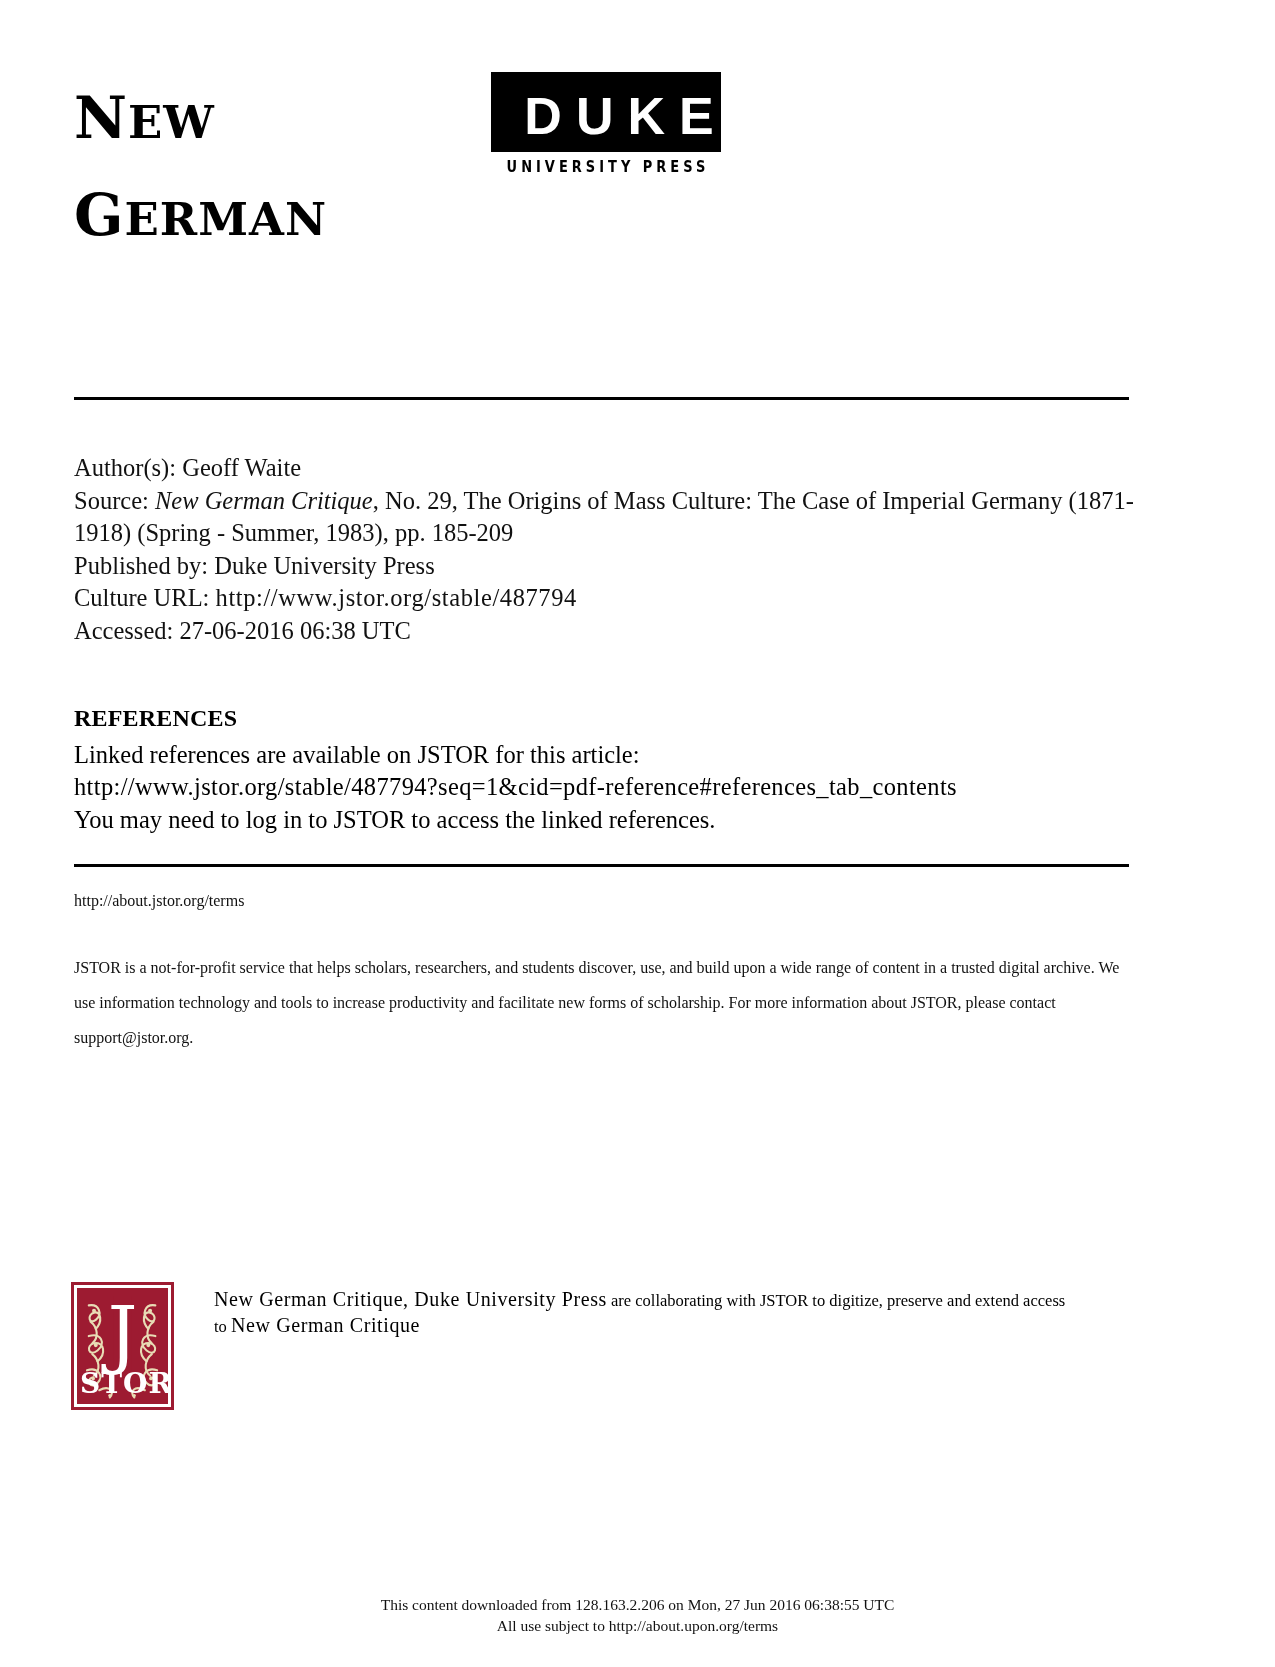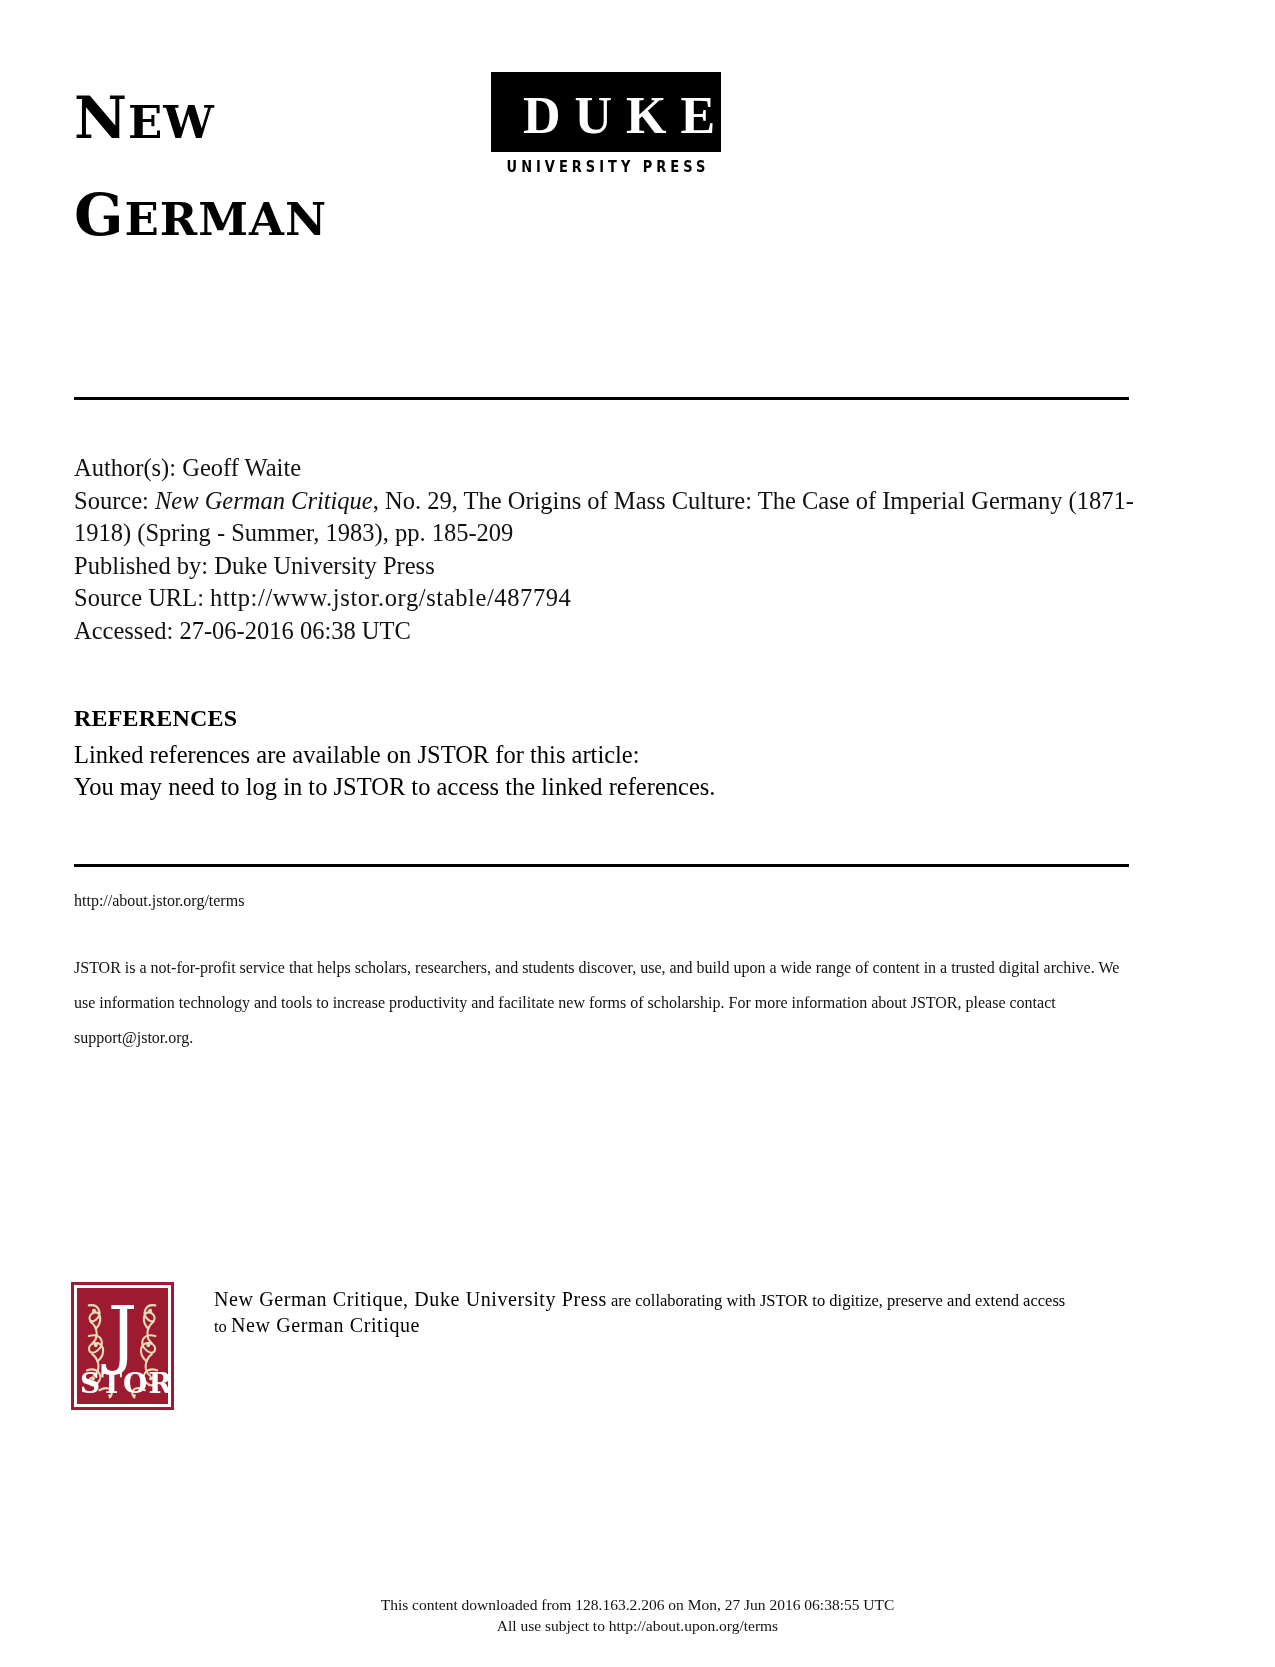--- a/index.html
+++ b/index.html
@@ -64,21 +64,21 @@
     overflow: hidden;
   }
   .duke-word {
     position: absolute;
     left: 0;
     top: 50%;
     transform: translateY(-42%);
     width: 256px;
     text-align: center;
     color: #ffffff;
-    font-family: Liberation Serif, serif;
+    font-family: Liberation Sans, sans-serif;
     font-weight: bold;
     font-size: 52px;
     letter-spacing: 14px;
     text-indent: 14px;
     line-height: 54px;
   }
   .duke-sub {
     width: 230px;
     text-align: center;
     color: #000000;
@@ -255,27 +255,28 @@
     </div>
 
   </div>
 
   <div class="rule top"></div>
 
   <div class="citation">
     <div class="line">Author(s): Geoff Waite</div>
     <div class="line"><span>Source: </span><i>New German Critique</i><span>, No. 29, The Origins of Mass Culture: The Case of Imperial Germany (1871-1918) (Spring - Summer, 1983), pp. 185-209</span></div>
     <div class="line">Published by: Duke University Press</div>
-    <div class="line"><span>Source URL: </span><span class="cit-url">http://www.jstor.org/stable/487794</span></div>
+    <div class="line"><span>Culture URL: </span><span class="cit-url">http://www.jstor.org/stable/487794</span></div>
     <div class="line">Accessed: 27-06-2016 06:38 UTC</div>
   </div>
 
   <div class="references">
     <span class="ref-head">REFERENCES</span>
     <span class="ref-line">Linked references are available on JSTOR for this article:</span>
+    <span class="ref-line ref-url">http://www.jstor.org/stable/487794?seq=1&amp;cid=pdf-reference#references_tab_contents</span>
     <span class="ref-line">You may need to log in to JSTOR to access the linked references.</span>
   </div>
 
   <div class="rule mid"></div>
 
   <div class="terms">
     <p>http://about.jstor.org/terms</p>
     <div class="gap"></div>
     <p>JSTOR is a not-for-profit service that helps scholars, researchers, and students discover, use, and build upon a wide range of content in a trusted digital archive. We use information technology and tools to increase productivity and facilitate new forms of scholarship. For more information about JSTOR, please contact support@jstor.org.</p>
   </div>

